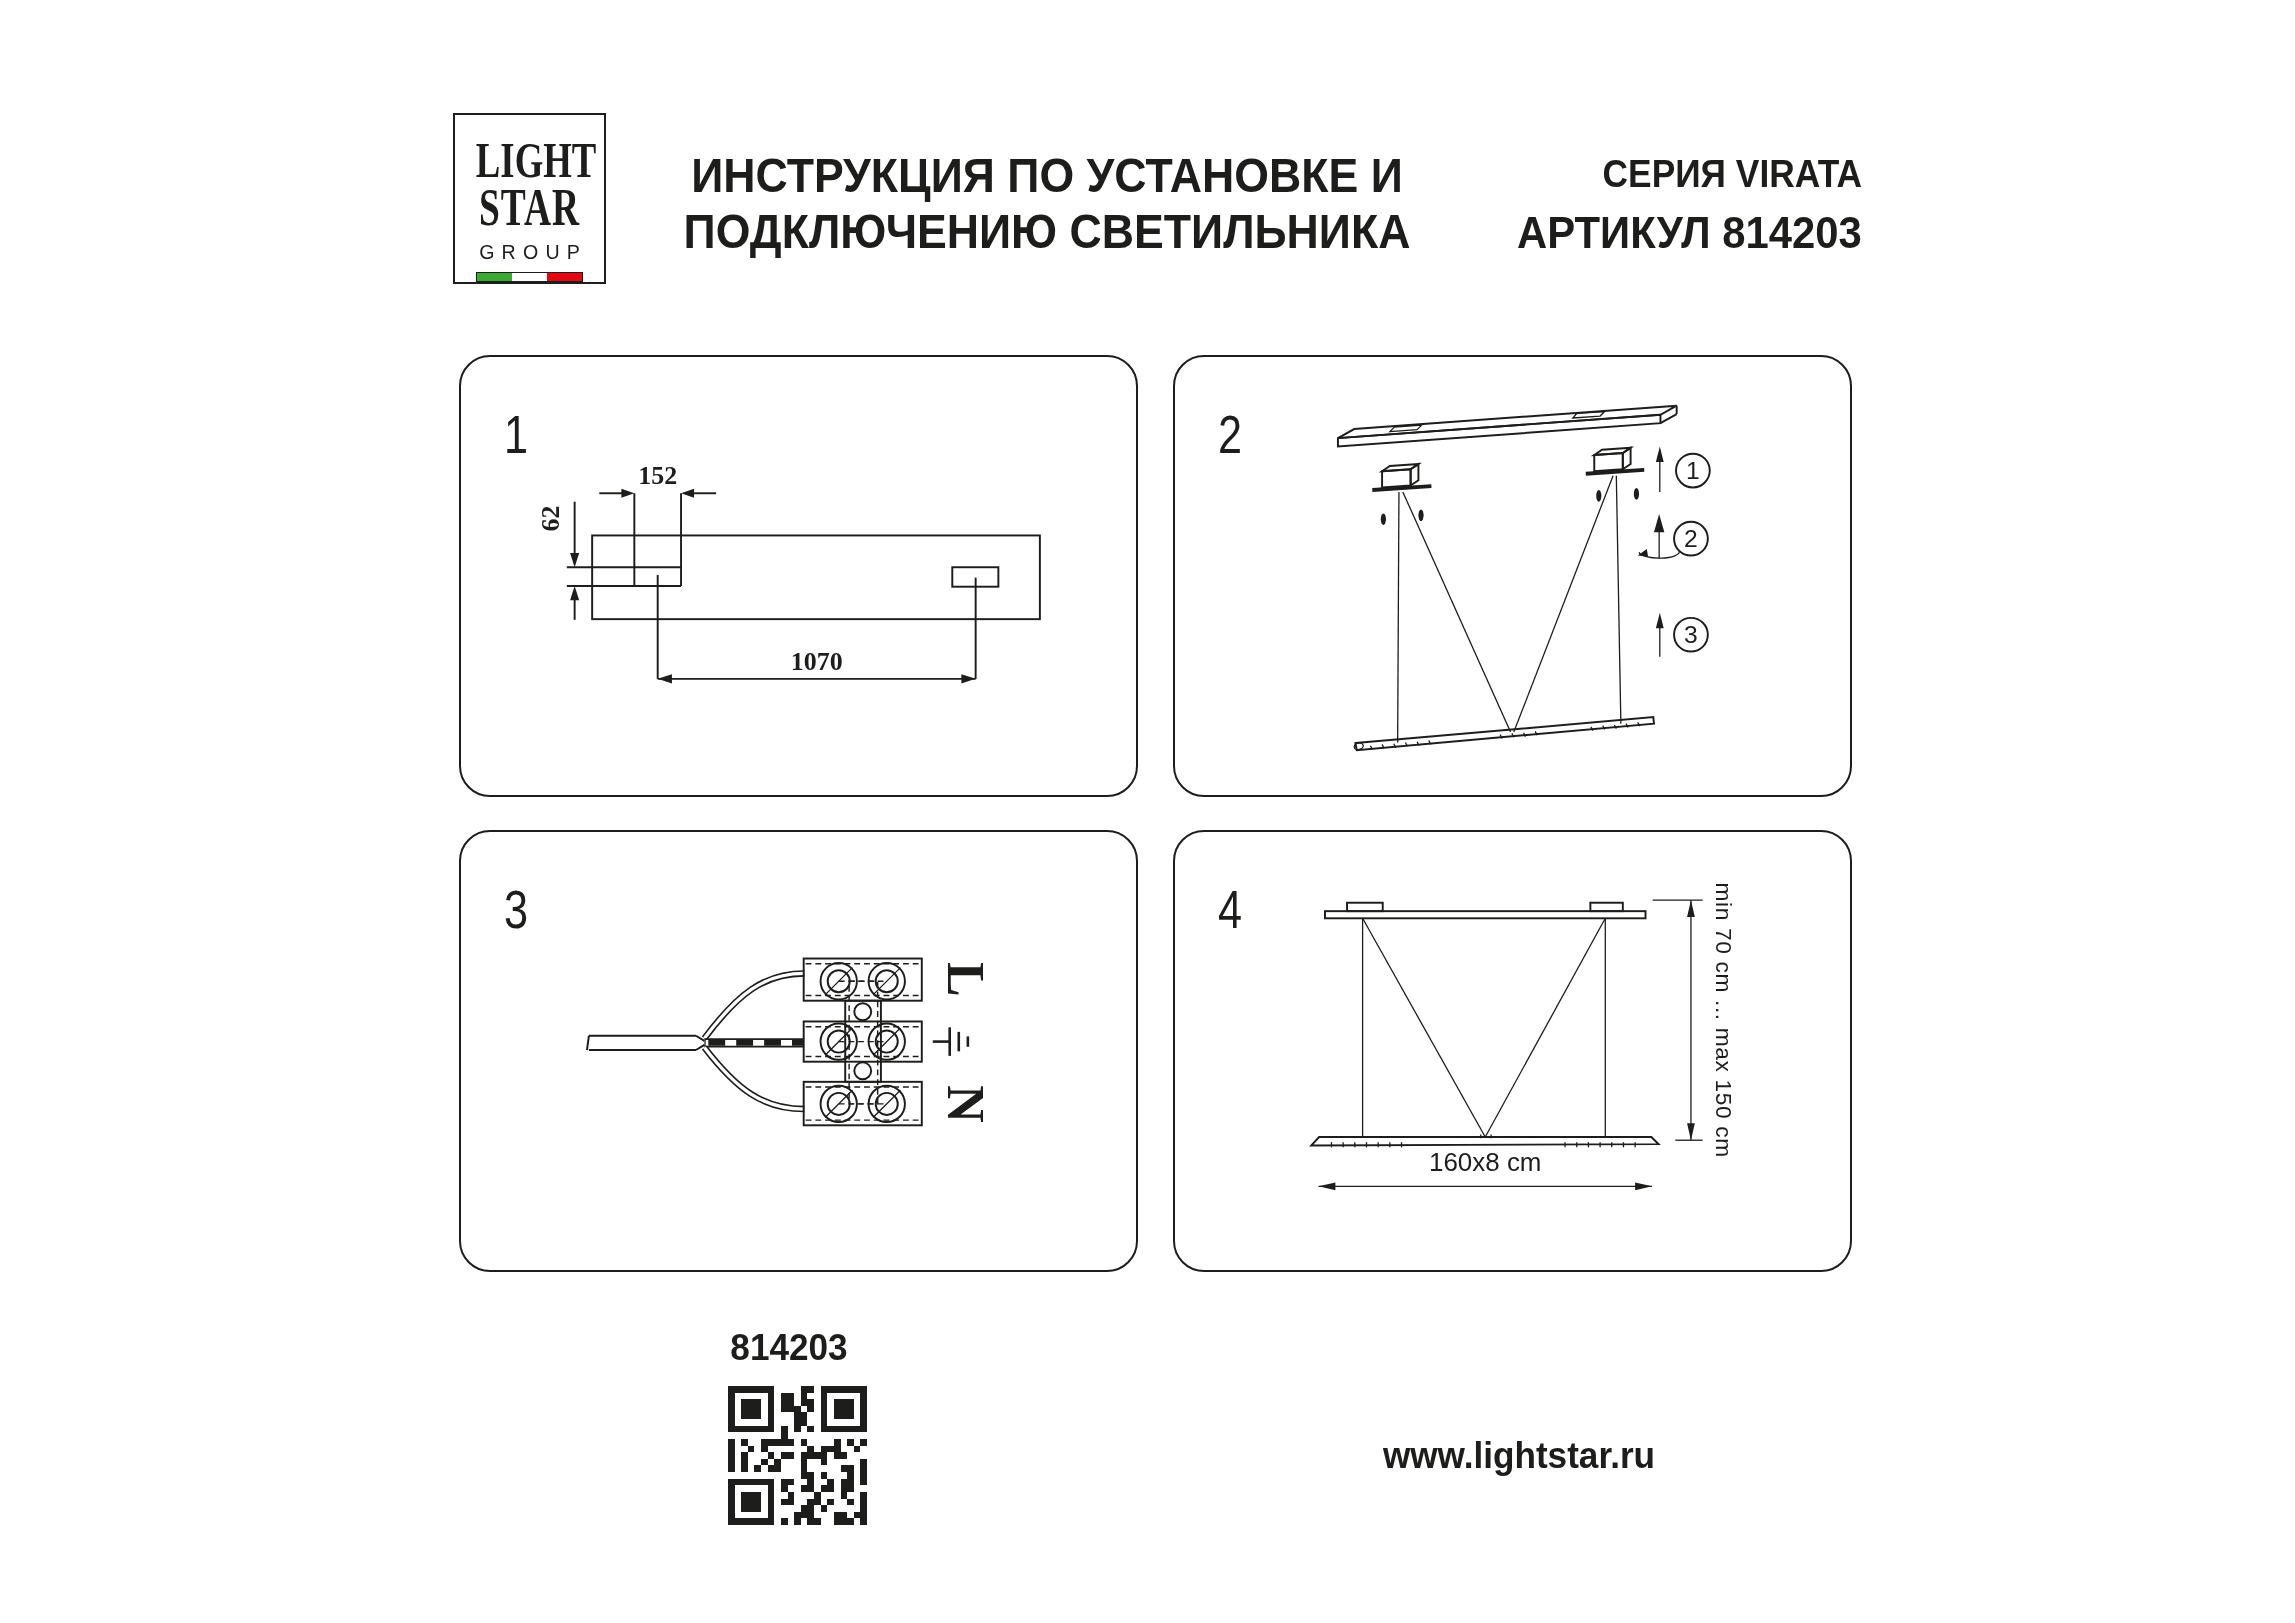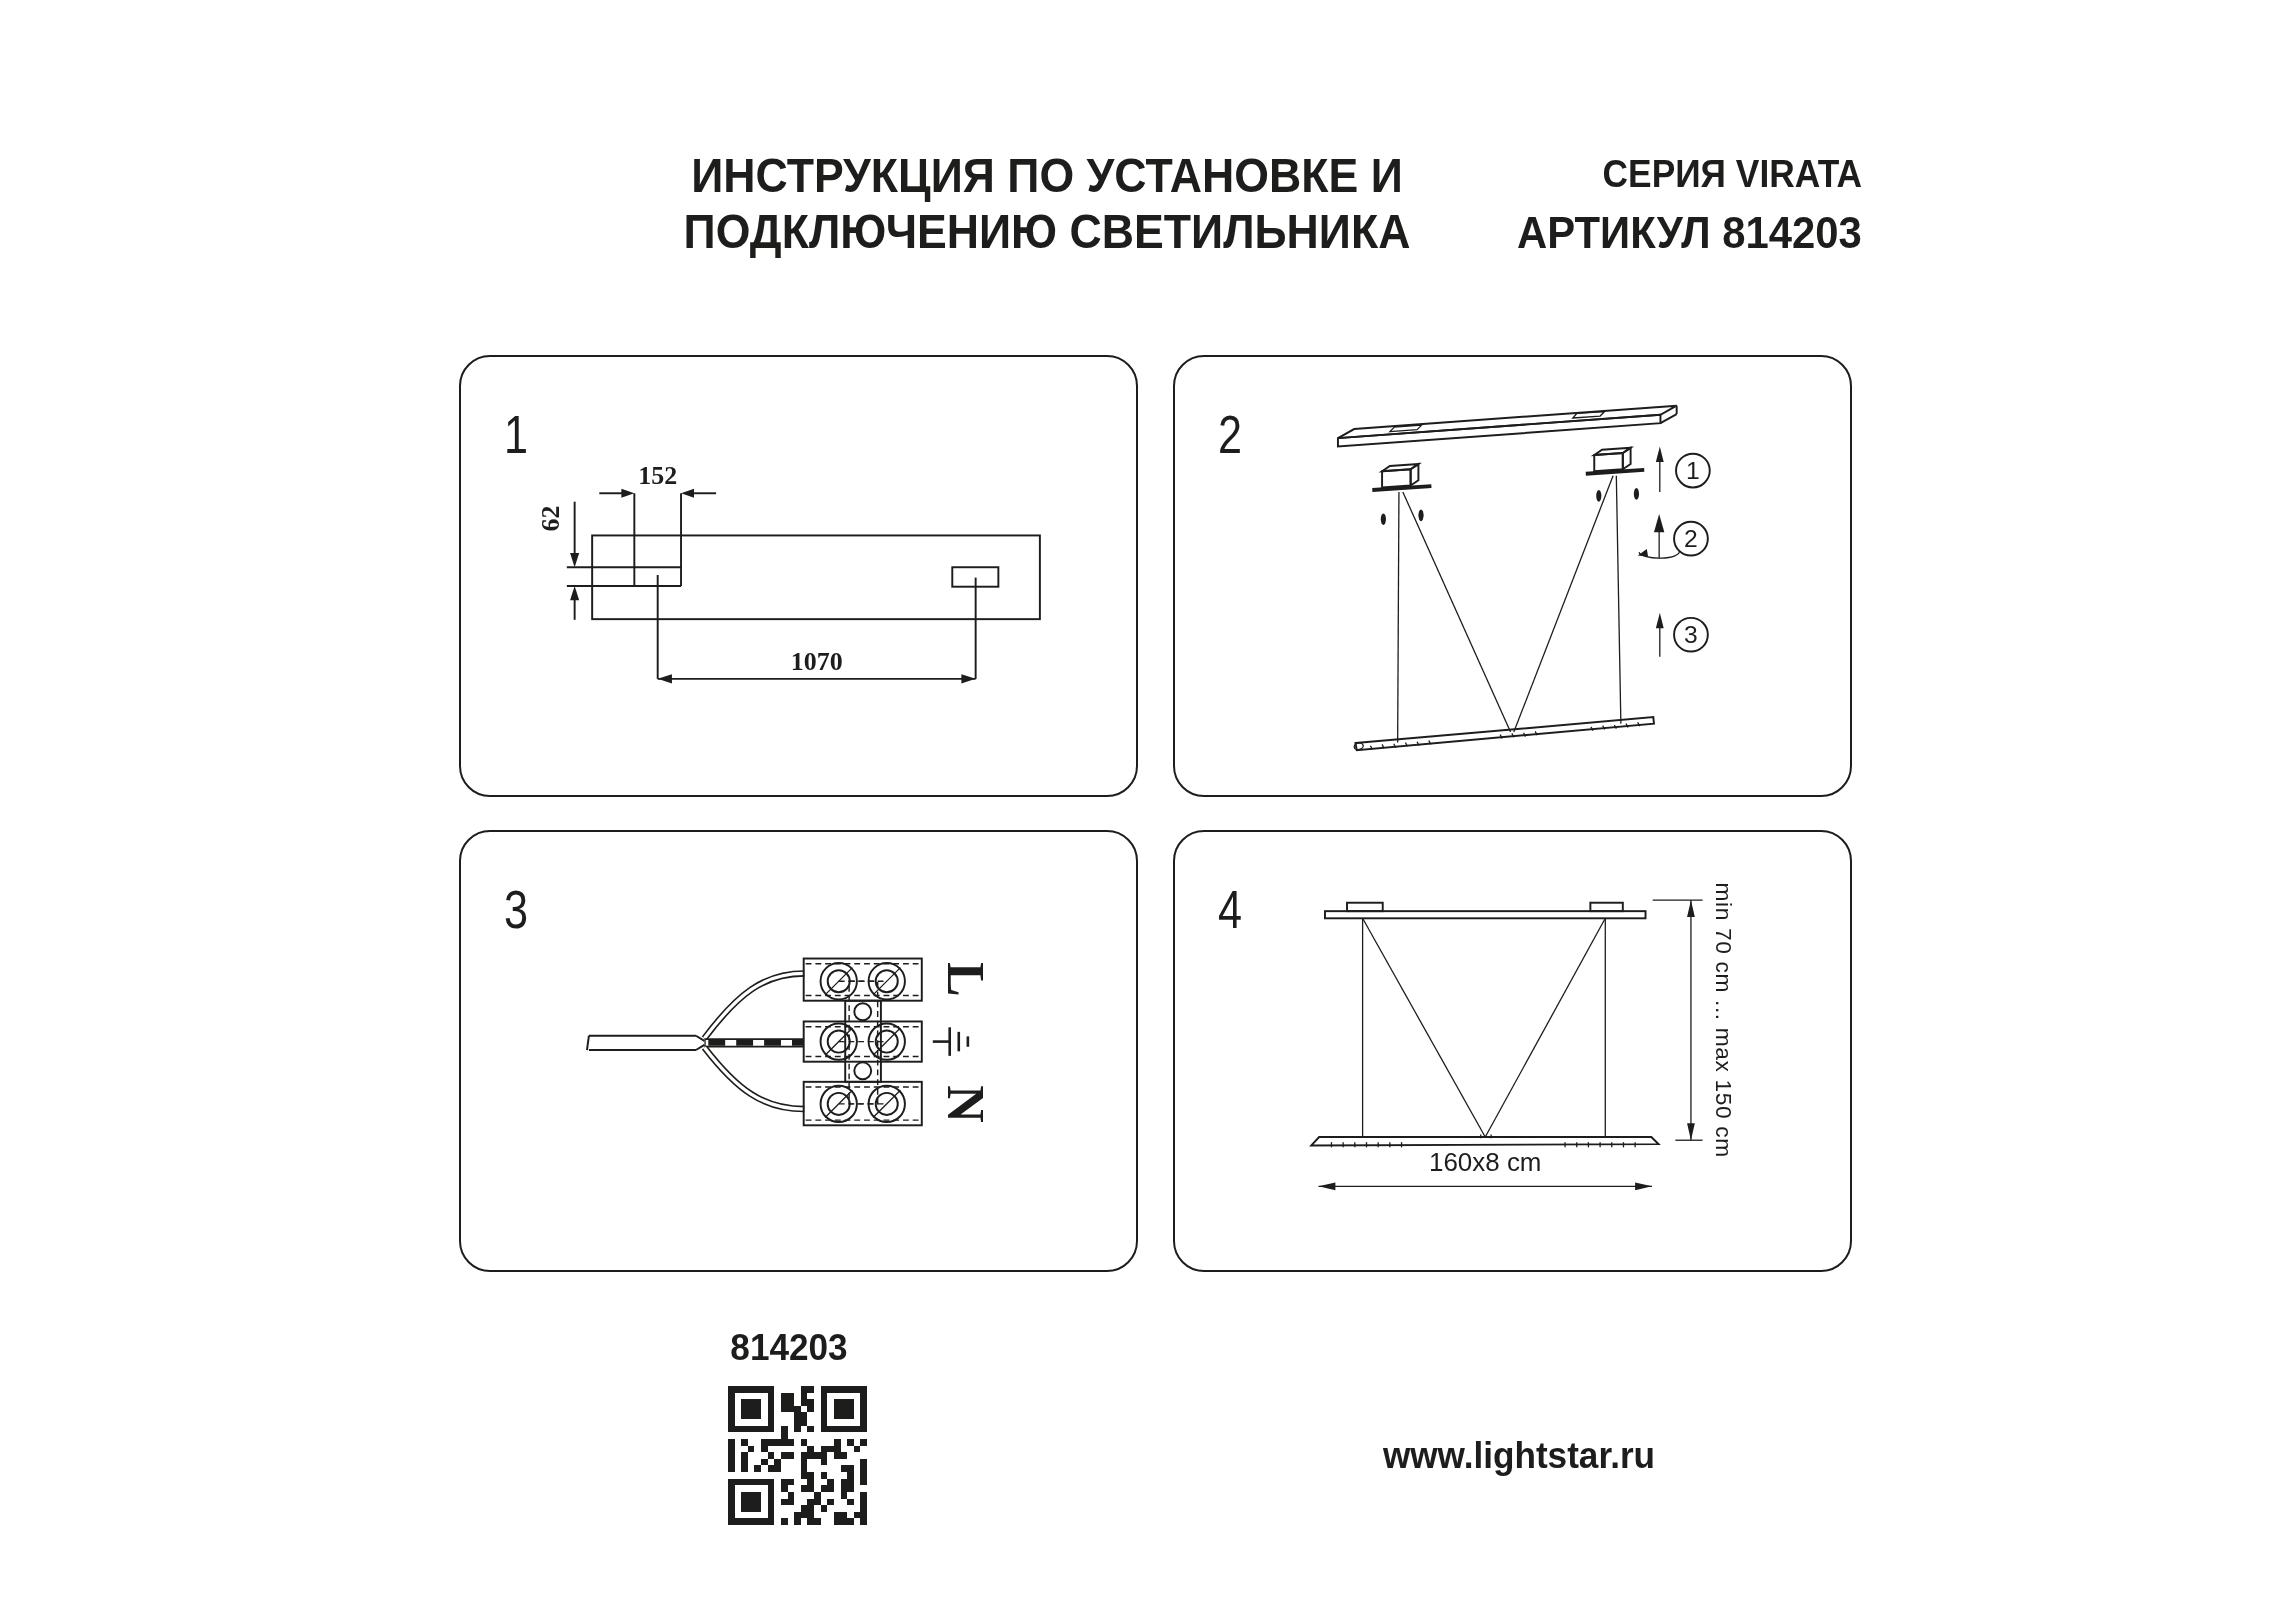--- a/index.html
+++ b/index.html
@@ -51,20 +51,30 @@
                   transform:translateX(-50%) scaleX(0.95);}
   #qr{left:728px;top:1386px;width:139px;height:139px;}
   #website{left:1519px;top:1435px;font-size:37px;font-weight:700;white-space:nowrap;
            transform:translateX(-50%) scaleX(0.95);}
 </style>
 </head>
 <body>
 
 <div id="page">
 
+  <div class="abs" id="logo-box">
+    <div class="logo-word" id="logo-light">LIGHT</div>
+    <div class="logo-word" id="logo-star">STAR</div>
+    <div id="logo-group">GROUP</div>
+    <div id="logo-flag">
+      <div style="background:#3aaa35"></div>
+      <div style="background:#ffffff"></div>
+      <div style="background:#e30613"></div>
+    </div>
+  </div>
 
   <div class="abs title-line" id="title1">ИНСТРУКЦИЯ ПО УСТАНОВКЕ И</div>
   <div class="abs title-line" id="title2">ПОДКЛЮЧЕНИЮ СВЕТИЛЬНИКА</div>
   <div class="abs right-head" id="series">СЕРИЯ VIRATA</div>
   <div class="abs right-head" id="article">АРТИКУЛ 814203</div>
 
   <div class="abs panel" id="panel-1">
     <div class="abs pnum">1</div>
     <svg class="abs dwg" viewBox="0 0 1038 675">
 

